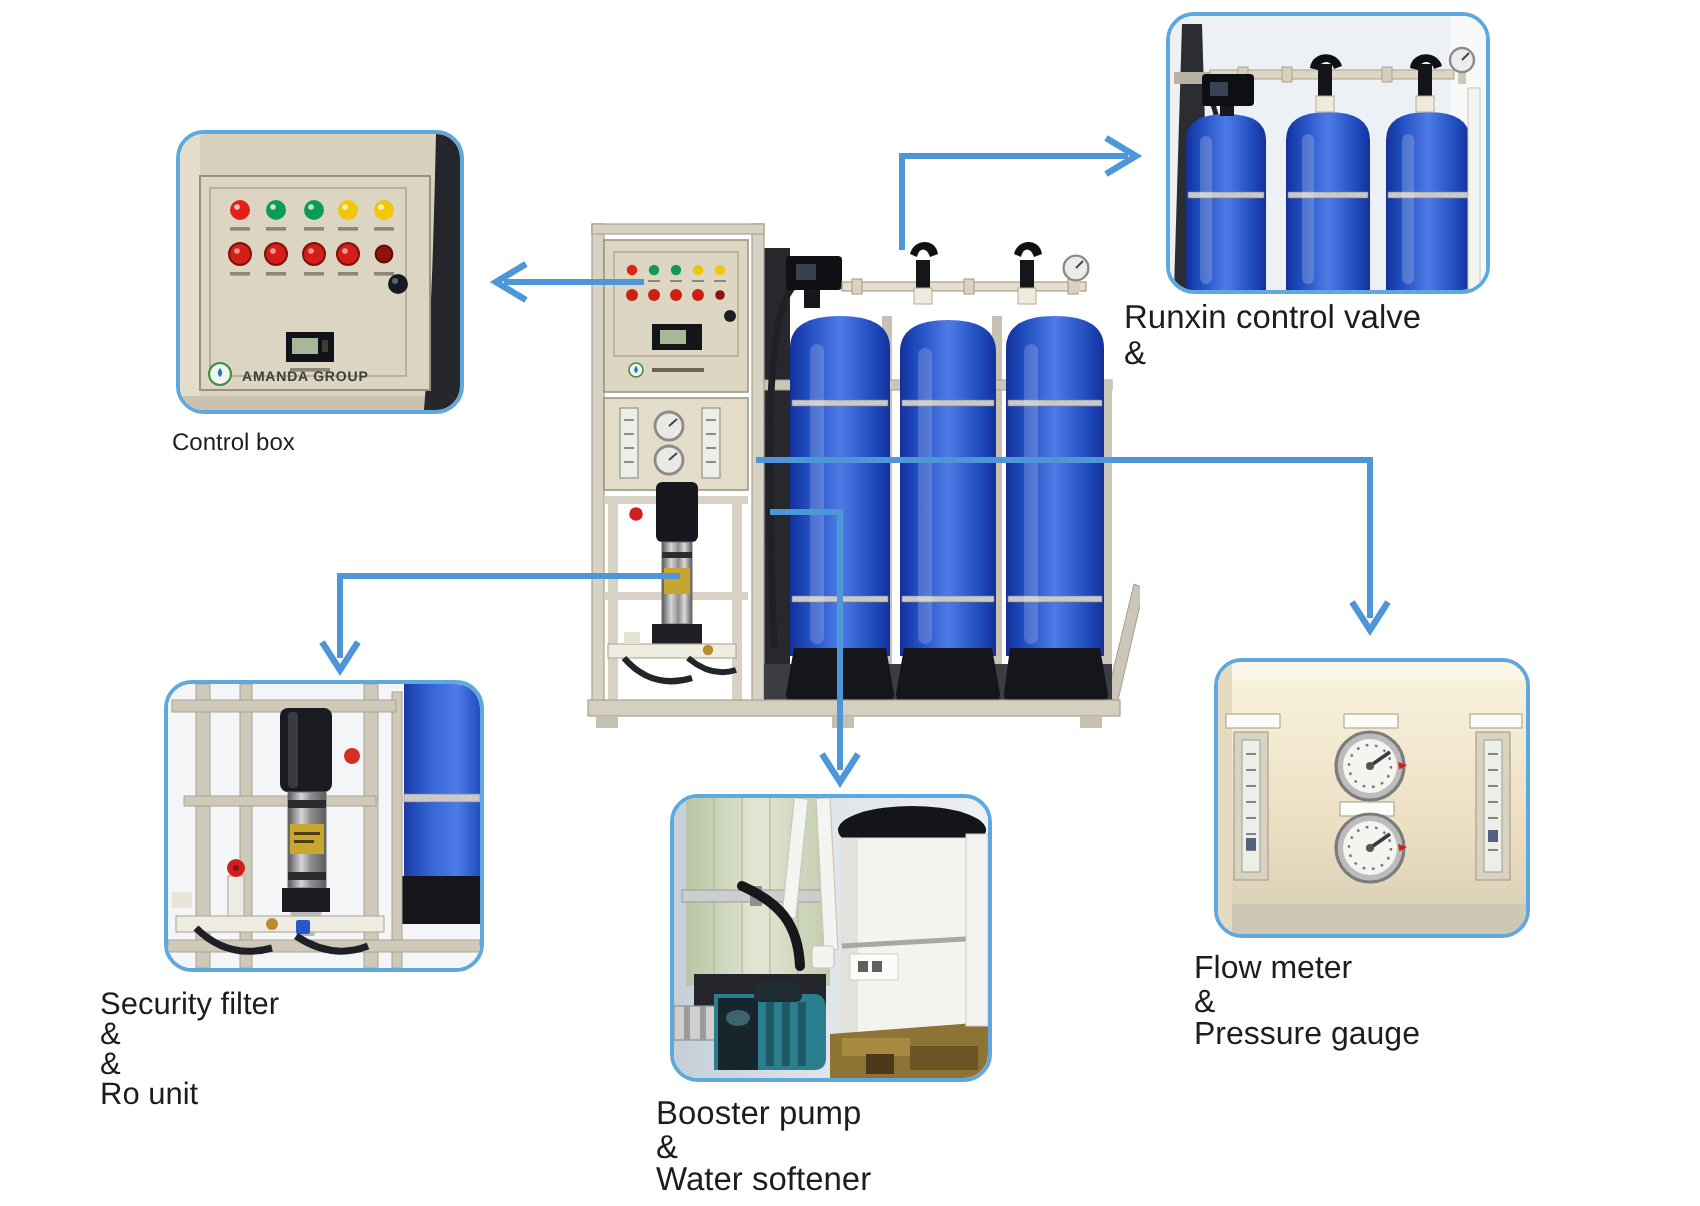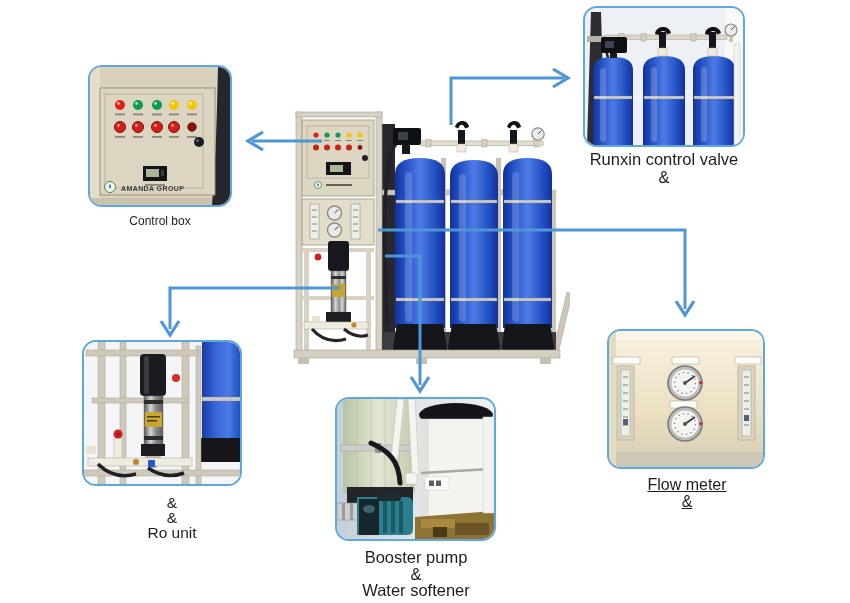--- a/index.html
+++ b/index.html
@@ -4,27 +4,27 @@
 <style>
   html,body{margin:0;padding:0;background:#ffffff;}
   .canvas{position:relative;width:850px;height:603px;background:#ffffff;overflow:hidden;
           font-family:"Liberation Sans",sans-serif;}
   .connectors{position:absolute;left:0;top:0;width:850px;height:603px;pointer-events:none;z-index:5;}
   .photo{position:absolute;}
   .photo svg{display:block;}
   .callout{position:absolute;margin:0;box-sizing:border-box;border:2px solid #5fa8de;border-radius:14px;
            overflow:hidden;background:#fff;z-index:2;}
   .callout svg{display:block;width:100%;height:100%;}
-  .lbl{position:absolute;text-align:center;color:#1d1d1d;z-index:3;}
+  .lbl{position:absolute;color:#1d1d1d;z-index:3;}
   .lbl div{white-space:nowrap;}
   .lbl-control{left:86px;top:212px;width:148px;font-size:12px;line-height:18px;}
   .lbl-runxin{left:562px;top:151px;width:204px;font-size:16.5px;line-height:17.5px;}
   .lbl-security{left:50px;top:495px;width:244px;font-size:15.5px;line-height:15px;}
   .lbl-booster{left:328px;top:549px;width:176px;font-size:16.5px;line-height:16.5px;}
-  .lbl-flow{left:597px;top:477px;width:180px;font-size:16px;line-height:16.5px;text-decoration:underline;}
+  .lbl-flow{left:597px;top:477px;width:180px;font-size:16px;line-height:16.5px;}
   svg text{font-family:"Liberation Sans",sans-serif;}
 </style>
 </head>
 <body>
 
 <div class="canvas">
 
   <svg class="connectors" viewBox="0 0 850 603" fill="none" stroke="#4d96d8" stroke-width="3">
     <g>
       <path d="M322,141 H252"></path>
@@ -360,20 +360,21 @@
         <rect x="4" y="116" width="104" height="8" fill="#eeece0" stroke="#b5afa0" stroke-width="0.6"></rect>
         <rect x="2" y="104" width="10" height="8" fill="#e8e5d8"></rect>
         <circle cx="52" cy="120" r="3" fill="#b98a2e"></circle>
         <rect x="64" y="118" width="7" height="7" rx="1" fill="#2758c9"></rect>
         <path d="M14,122 q16,16 38,10" stroke="#1e2025" stroke-width="3.5" fill="none"></path>
         <path d="M64,126 q18,12 36,5" stroke="#1e2025" stroke-width="3.5" fill="none"></path>
       </g>
     </svg>
   </figure>
   <div class="lbl lbl-security">
+    <div>Security filter</div>
     <div>&amp;</div>
     <div>&amp;</div>
     <div>Ro unit</div>
   </div>
 
   <figure class="callout" style="left:335px;top:397px;width:161px;height:144px;">
     <svg viewBox="0 0 157 140">
       <defs>
         <linearGradient id="bbg" x1="0" y1="0" x2="1" y2="0">
           <stop offset="0" stop-color="#c3cfd9"></stop>
@@ -481,15 +482,16 @@
         <circle cx="76" cy="93" r="10.5" fill="none" stroke="#777" stroke-width="1.2" stroke-dasharray="1.3 3.4"></circle>
         <line x1="76" y1="93" x2="86" y2="86" stroke="#3a3a3a" stroke-width="1.8"></line>
         <path d="M90,91 l4.5,1.5 l-3.8,2.2 Z" fill="#cc2020"></path>
         <circle cx="76" cy="93" r="2" fill="#555"></circle>
       </g>
     </svg>
   </figure>
   <div class="lbl lbl-flow">
     <div>Flow meter</div>
     <div>&amp;</div>
+    <div>Pressure gauge</div>
   </div>
 
 </div>
 
 </body></html>

